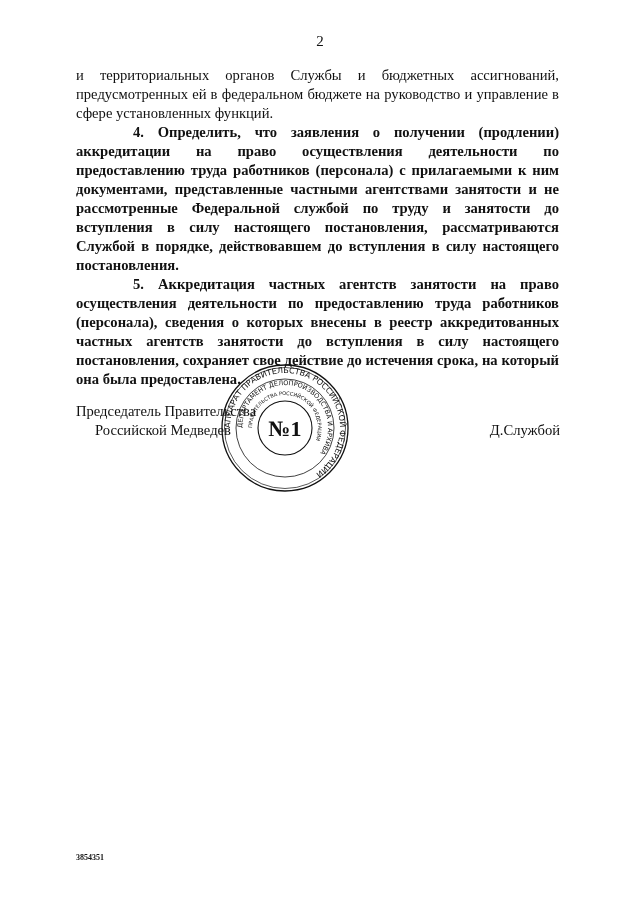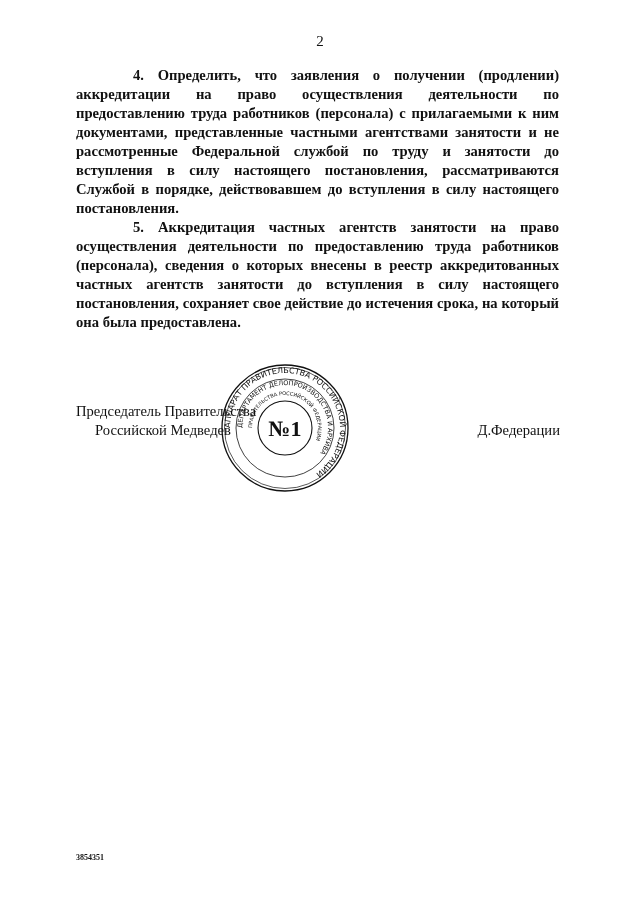--- a/index.html
+++ b/index.html
@@ -16,20 +16,21 @@
   .stamp { position:absolute; left:221px; top:364px; width:128px; height:128px; }
   .doc-id { position:absolute; left:76px; top:853px; font-size:8px;font-weight:bold; }
 </style>
 </head>
 <body>
 
 <div>
   <div class="page-num">2</div>
 
   <div class="body-text">
+    <p>и территориальных органов Службы и бюджетных ассигнований, предусмотренных ей в федеральном бюджете на руководство и управление в сфере установленных функций.</p>
     <p class="indent">4. Определить, что заявления о получении (продлении) аккредитации на право осуществления деятельности по предоставлению труда работников (персонала) с прилагаемыми к ним документами, представленные частными агентствами занятости и не рассмотренные Федеральной службой по труду и занятости до вступления в силу настоящего постановления, рассматриваются Службой в порядке, действовавшем до вступления в силу настоящего постановления.</p>
     <p class="indent">5. Аккредитация частных агентств занятости на право осуществления деятельности по предоставлению труда работников (персонала), сведения о которых внесены в реестр аккредитованных частных агентств занятости до вступления в силу настоящего постановления, сохраняет свое действие до истечения срока, на который она была предоставлена.</p>
   </div>
 
   <div class="sig sig-title">
     <span>Председатель Правительства</span>
     <span class="l2">Российской Медведев</span>
   </div>
 
   <svg class="stamp" viewBox="0 0 128 128">
@@ -47,16 +48,16 @@
     </text>
     <text font-family="DejaVu Sans, sans-serif" font-size="6.5" fill="#111">
       <textPath href="#c-mid">ДЕПАРТАМЕНТ ДЕЛОПРОИЗВОДСТВА И АРХИВА</textPath>
     </text>
     <text font-family="DejaVu Sans, sans-serif" font-size="5" fill="#111">
       <textPath href="#c-in">ПРАВИТЕЛЬСТВА РОССИЙСКОЙ ФЕДЕРАЦИИ</textPath>
     </text>
     <text x="64" y="72" text-anchor="middle" font-family="Liberation Serif, serif" font-weight="bold" font-size="22" fill="#111">№1</text>
   </svg>
 
-  <div class="sig sig-name">Д.Федерации</div>
+  <div class="sig sig-name">Д.Службой</div>
 
   <div class="doc-id">3854351</div>
 </div>
 
 </body></html>

